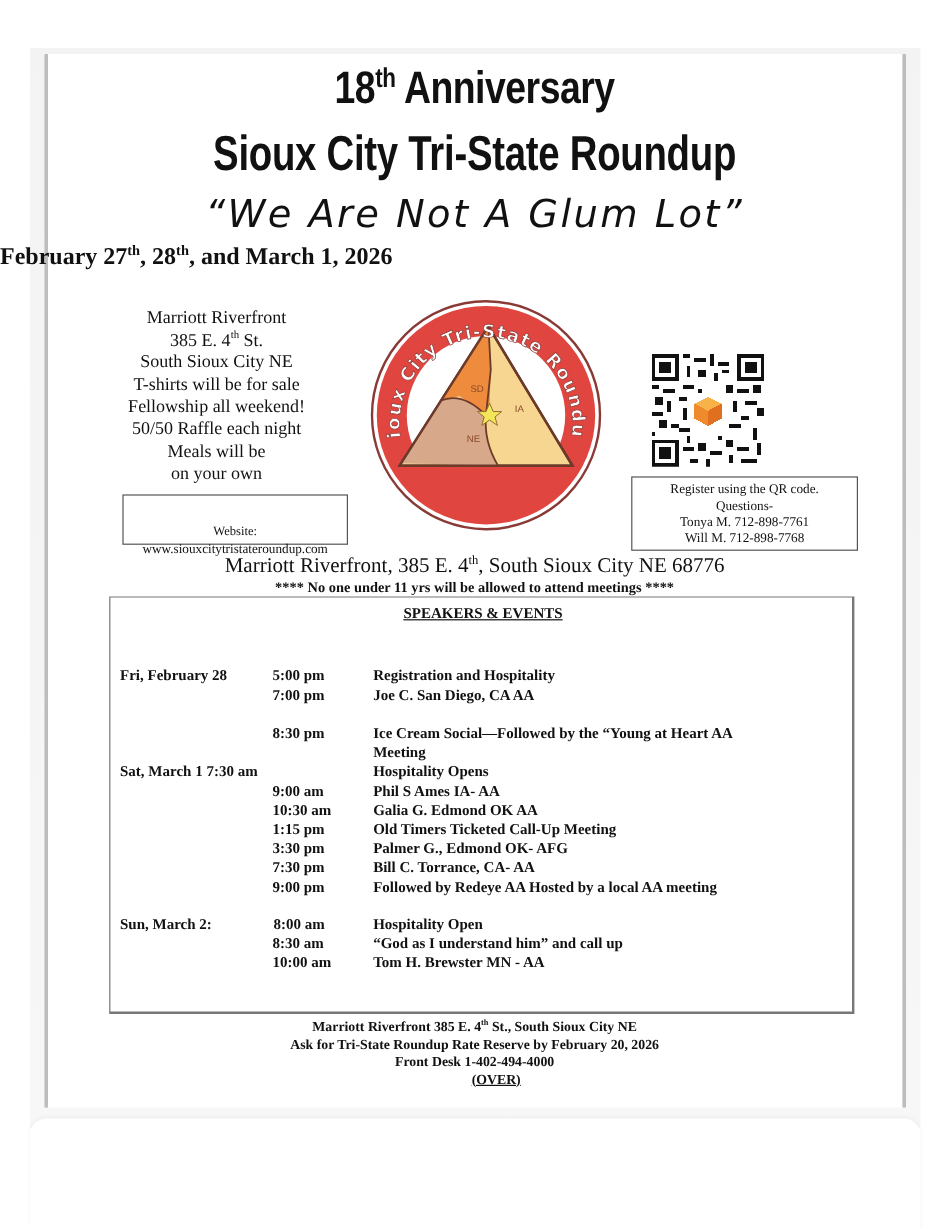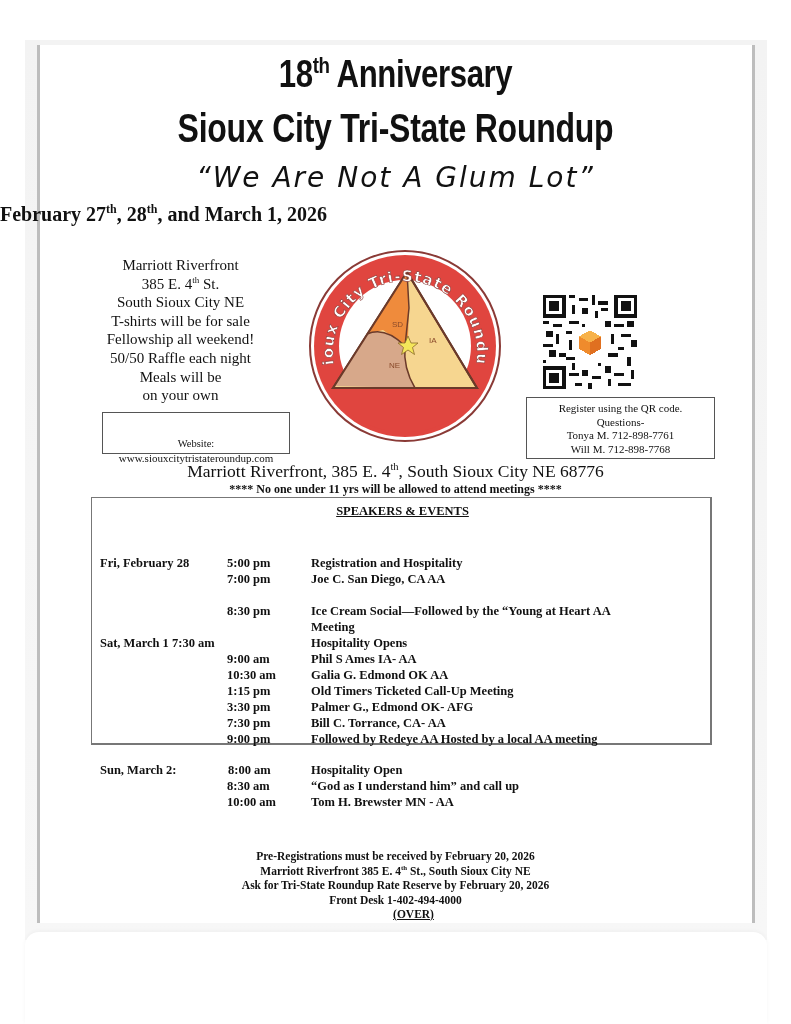--- a/index.html
+++ b/index.html
@@ -29,21 +29,21 @@
     line-height: 44px;
   }
   .title2 {
     left: 0; width: 791px; top: 104px; text-align: center;
     font-family: "Liberation Sans", sans-serif;
     font-weight: bold; font-size: 41px; transform: scaleX(0.78); transform-origin: center;
     line-height: 48px; letter-spacing: -0.3px;
   }
   .tagline {
     left: 0; width: 791px; top: 160px; text-align: center;
-    font-family: "DejaVu Sans", sans-serif; font-size: 28px; letter-spacing: 2px;
+    font-family: "DejaVu Sans", sans-serif; font-size: 32px; letter-spacing: 2px;
     font-style: italic; line-height: 36px;
   }
   .dates {
     left: 0; width: 791px; top: 200px; text-align: left;
     font-weight: bold; font-size: 20px; line-height: 28px;
   }
   sup { font-size: 0.6em; line-height: 0; vertical-align: super; }
   .info-left {
     left: 88px; width: 185px; top: 256px; text-align: center; font-size: 15px; line-height: 18.6px;
   }
@@ -59,21 +59,21 @@
     left: 526px; top: 397px; width: 189px; height: 62px; border: 1px solid #555; box-sizing: border-box;
     text-align: center; font-size: 11px; line-height: 13.5px; padding-top: 4px;
   }
   .venue {
     left: 0; width: 791px; top: 460px; text-align: center; font-size: 17.5px; line-height: 22px;
   }
   .notice {
     left: 0; width: 791px; top: 482px; text-align: center; font-size: 12px; font-weight: bold; line-height: 15px;
   }
   .events-box {
-    left: 91px; top: 497px; width: 621px; height: 248px; border: 1.5px solid #777; box-sizing: border-box;
+    left: 91px; top: 497px; width: 621px; height: 348px; border: 1.5px solid #777; box-sizing: border-box;
     border-right-width: 2px; border-bottom-width: 2px;
   }
   .events-title {
     left: 0; width: 621px; top: 6px; text-align: center; font-size: 12.5px; font-weight: bold;
     text-decoration: underline;
   }
   .ev { position: absolute; font-weight: bold; font-size: 12.5px; line-height: 16px; white-space: nowrap; margin-top: 23px; }
   .footer {
     left: 0; width: 791px; top: 849px; text-align: center; font-weight: bold; font-size: 11.5px; line-height: 14.5px;
   }
@@ -240,18 +240,17 @@
   <div class="ev" style="left:8px; top:241px;">Sun, March 2:</div>
   <div class="ev" style="left:136px; top:241px;">8:00 am</div>
   <div class="ev" style="left:219px; top:241px;">Hospitality Open</div>
   <div class="ev" style="left:135px; top:257px;">8:30 am</div>
   <div class="ev" style="left:219px; top:257px;"> “God as I understand him”  and call up</div>
   <div class="ev" style="left:135px; top:273px;">10:00 am</div>
   <div class="ev" style="left:219px; top:273px;">Tom H. Brewster MN -  AA</div>
 </div>
 
 <div class="abs footer">
-  <div>Pre-Registrations must be received by February 20, 2026</div>
   <div><span>Marriott Riverfront 385 E. 4</span><sup>th</sup><span> St.,  South Sioux City NE</span></div>
   <div>Ask for Tri-State Roundup Rate  Reserve by February 20, 2026</div>
   <div>Front Desk 1-402-494-4000</div>
   <div class="over">(OVER)</div>
 </div>
 
 </body></html>

